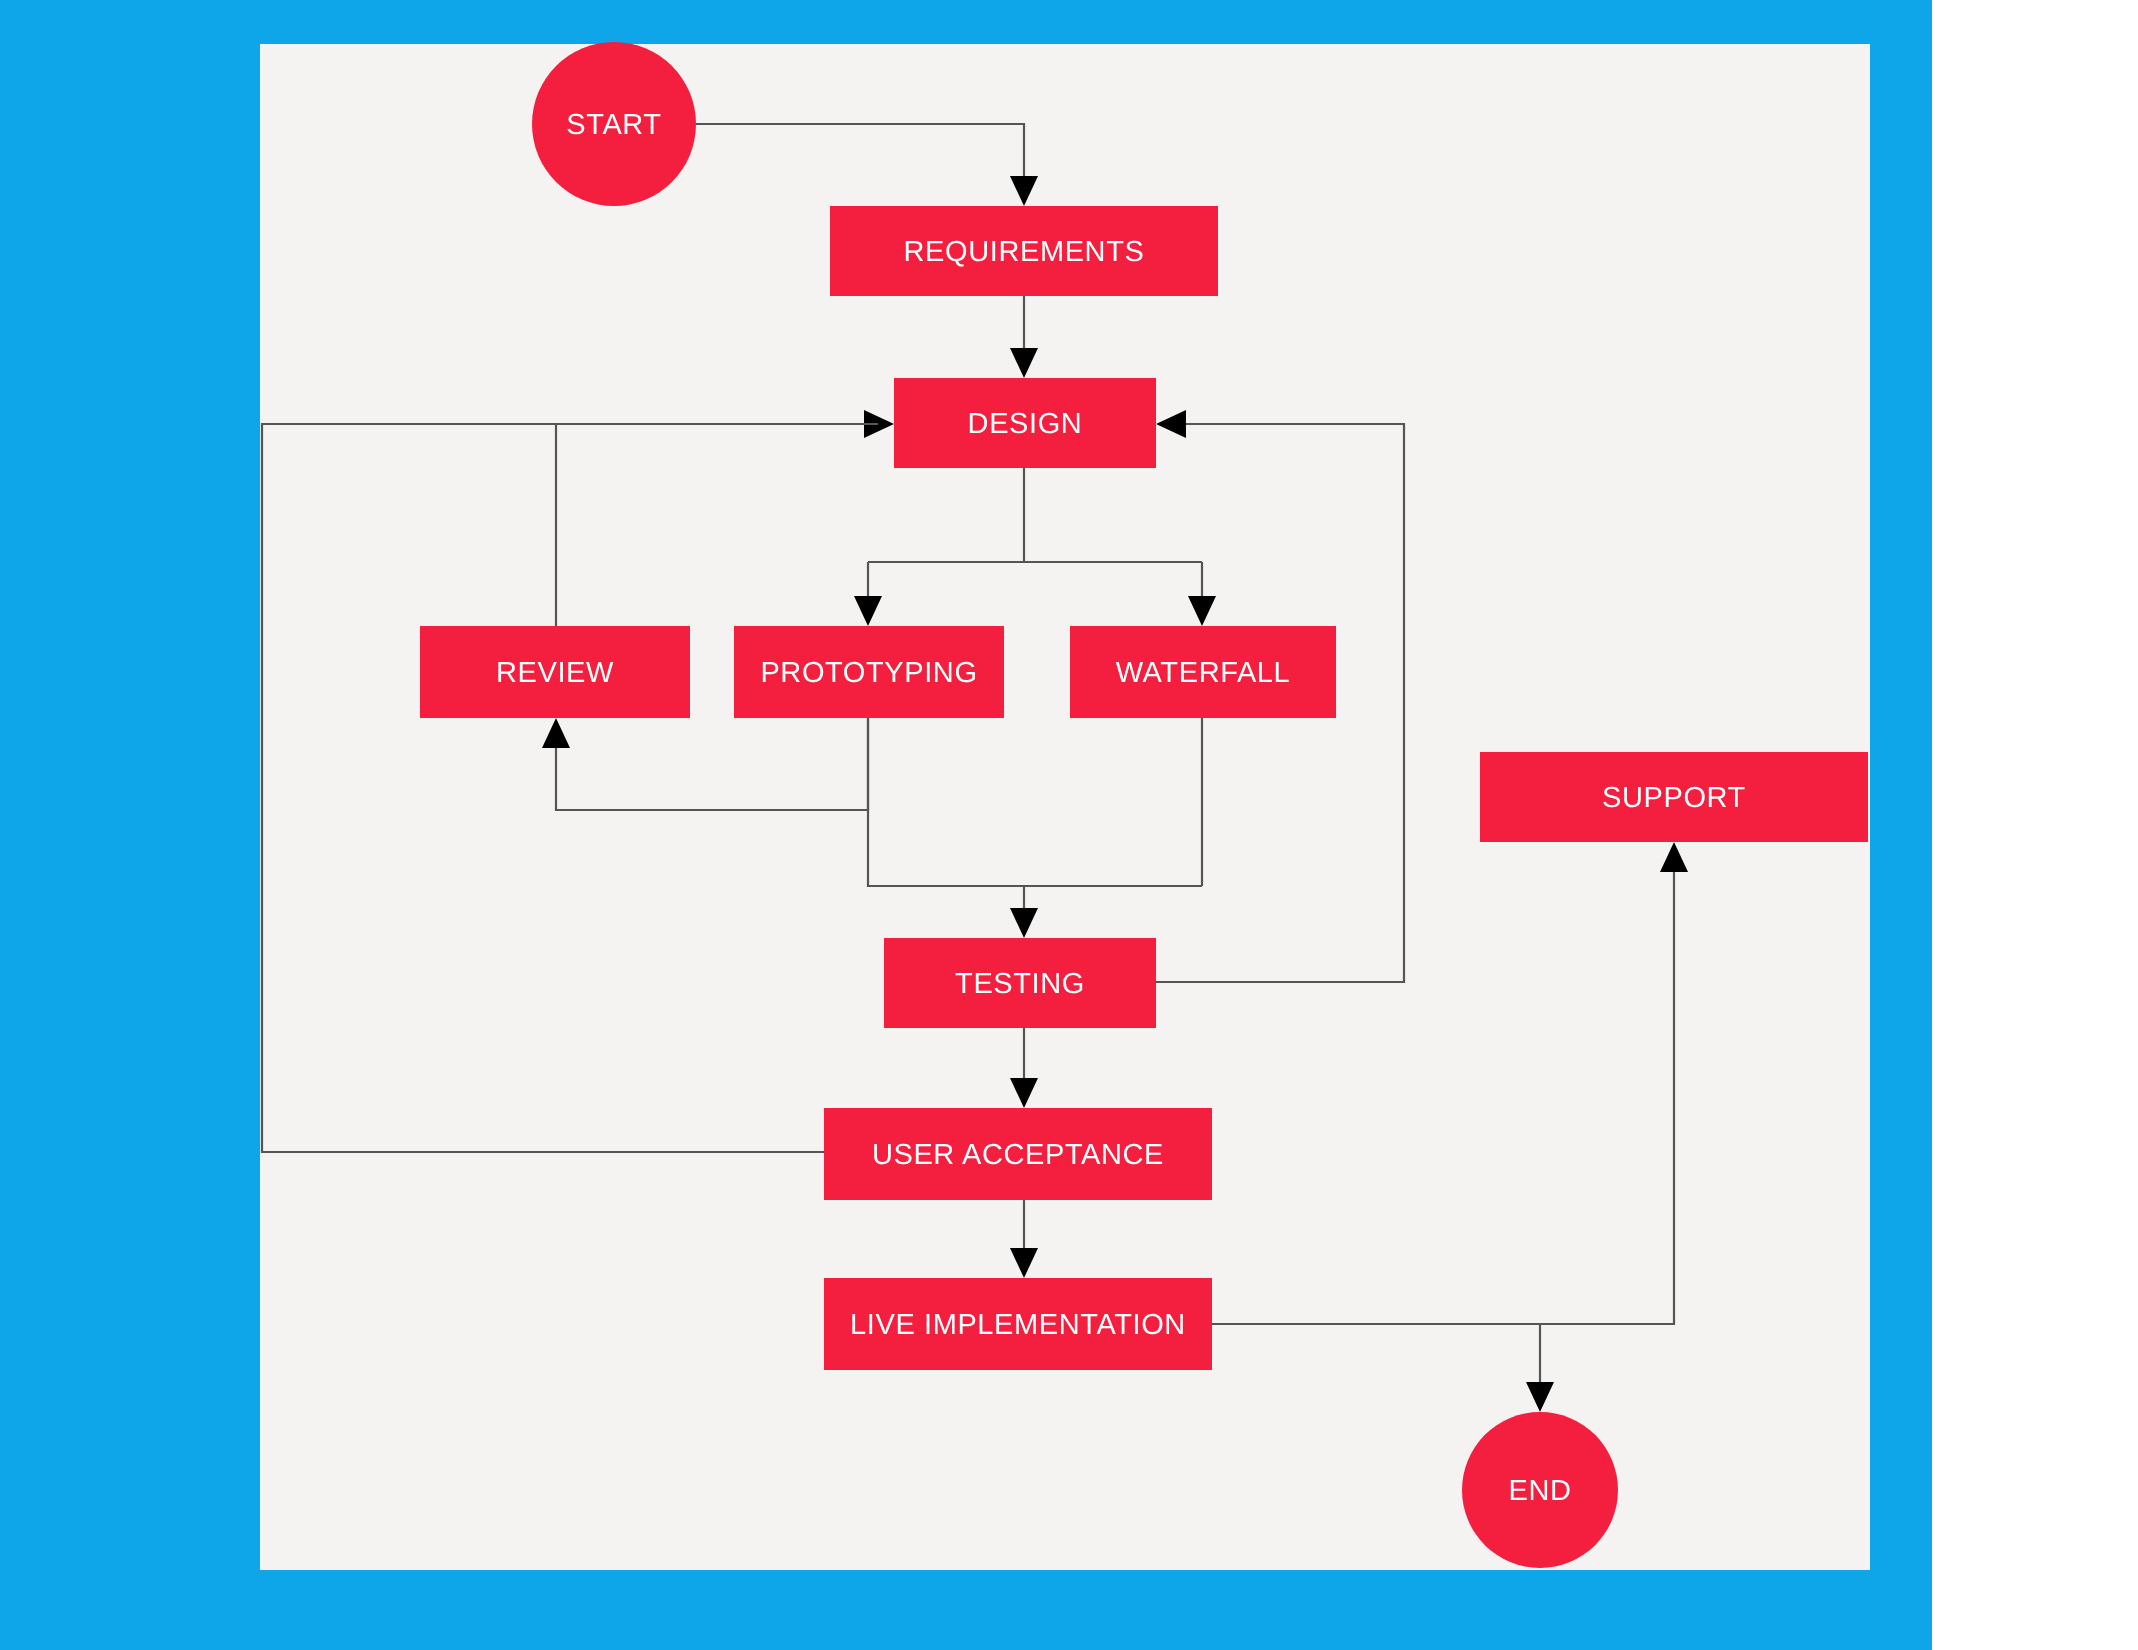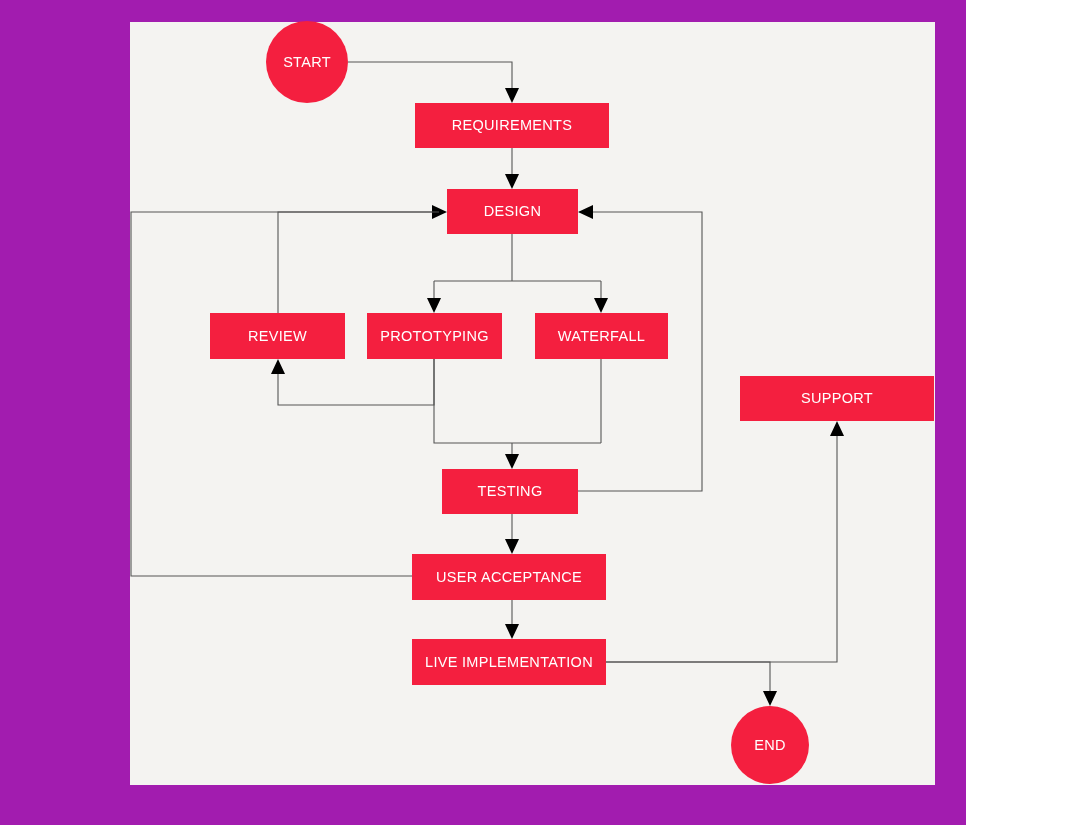--- a/index.html
+++ b/index.html
@@ -10,21 +10,21 @@
   body {
     width: 1069px;
     height: 825px;
     font-family: "Liberation Sans", sans-serif;
     overflow: hidden;
   }
   #canvas {
     position: relative;
     width: 966px;
     height: 825px;
-    background: #a21caf;
+    background: #0ea5e9;
   }
   svg.diagram {
     display: block;
     width: 1069px;
     height: 825px;
   }
   .node-label {
     font-family: "Liberation Sans", sans-serif;
     font-size: 14.5px;
     fill: #ffffff;

